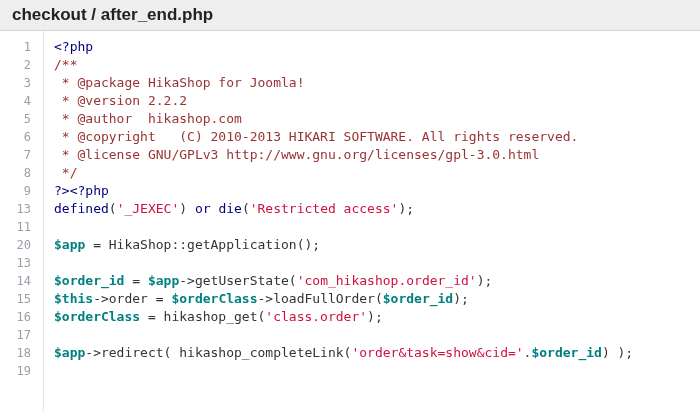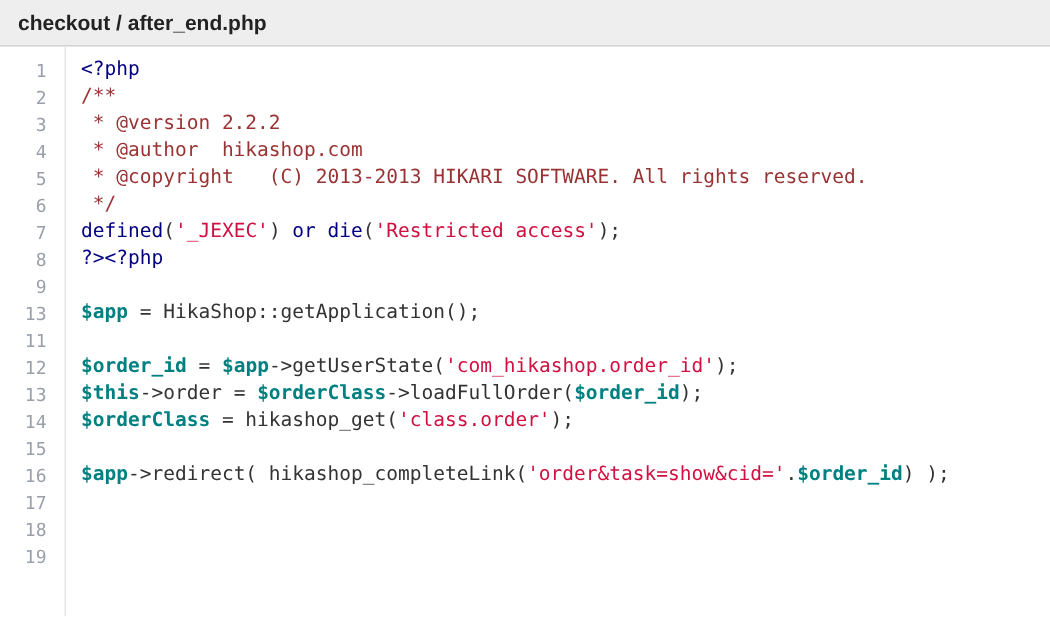--- a/index.html
+++ b/index.html
@@ -14,21 +14,21 @@
     display: flex; flex-direction: column;
   }
   .file-header {
     height: 31px; flex: none;
     background: var(--header-bg, #eeeeee);
     border-bottom: 1px solid var(--header-border, #d4d4d4);
     display: flex; align-items: center;
     padding: 0 12px;
   }
   .file-header .title {
-    font-size: 14px; font-weight: bold;
+    font-size: 17px; font-weight: bold;
     color: var(--header-text, #222222);
   }
   .code-wrap { flex: 1; display: flex; overflow: hidden; }
   .gutter {
     width: 44px; flex: none;
     border-right: 1px solid var(--gutter-border, #e6e6e6);
     text-align: right; padding-right: 12px; padding-top: 7px;
   }
   .ln {
     font: 12px/18px "DejaVu Sans Mono", monospace;
@@ -61,38 +61,40 @@
         <div class="ln">2</div>
         <div class="ln">3</div>
         <div class="ln">4</div>
         <div class="ln">5</div>
         <div class="ln">6</div>
         <div class="ln">7</div>
         <div class="ln">8</div>
         <div class="ln">9</div>
         <div class="ln">13</div>
         <div class="ln">11</div>
-        <div class="ln">12</div>
+        <div class="ln">20</div>
         <div class="ln">13</div>
         <div class="ln">14</div>
         <div class="ln">15</div>
         <div class="ln">16</div>
         <div class="ln">17</div>
         <div class="ln">18</div>
         <div class="ln">19</div>
       </div>
     <div class="code">
         <div class="cl"><span class="tok-tag">&lt;?php</span></div>
         <div class="cl"><span class="tok-com">/**</span></div>
+        <div class="cl"><span class="tok-com"> * @package HikaShop for Joomla!</span></div>
         <div class="cl"><span class="tok-com"> * @version 2.2.2</span></div>
         <div class="cl"><span class="tok-com"> * @author  hikashop.com</span></div>
-        <div class="cl"><span class="tok-com"> * @copyright   (C) 2013-2013 HIKARI SOFTWARE. All rights reserved.</span></div>
+        <div class="cl"><span class="tok-com"> * @copyright   (C) 2010-2013 HIKARI SOFTWARE. All rights reserved.</span></div>
+        <div class="cl"><span class="tok-com"> * @license GNU/GPLv3 http://www.gnu.org/licenses/gpl-3.0.html</span></div>
         <div class="cl"><span class="tok-com"> */</span></div>
+        <div class="cl"><span class="tok-tag">?&gt;&lt;?php</span></div>
         <div class="cl"><span class="tok-kw">defined</span><span class="tok-pl">(</span><span class="tok-str">'_JEXEC'</span><span class="tok-pl">) </span><span class="tok-kw">or</span><span class="tok-pl"> </span><span class="tok-kw">die</span><span class="tok-pl">(</span><span class="tok-str">'Restricted access'</span><span class="tok-pl">);</span></div>
-        <div class="cl"><span class="tok-tag">?&gt;&lt;?php</span></div>
         <div class="cl"></div>
         <div class="cl"><span class="tok-var">$app</span><span class="tok-pl"> = HikaShop::getApplication();</span></div>
         <div class="cl"></div>
         <div class="cl"><span class="tok-var">$order_id</span><span class="tok-pl"> = </span><span class="tok-var">$app</span><span class="tok-pl">-&gt;getUserState(</span><span class="tok-str">'com_hikashop.order_id'</span><span class="tok-pl">);</span></div>
         <div class="cl"><span class="tok-var">$this</span><span class="tok-pl">-&gt;order = </span><span class="tok-var">$orderClass</span><span class="tok-pl">-&gt;loadFullOrder(</span><span class="tok-var">$order_id</span><span class="tok-pl">);</span></div>
         <div class="cl"><span class="tok-var">$orderClass</span><span class="tok-pl"> = hikashop_get(</span><span class="tok-str">'class.order'</span><span class="tok-pl">);</span></div>
         <div class="cl"></div>
         <div class="cl"><span class="tok-var">$app</span><span class="tok-pl">-&gt;redirect( hikashop_completeLink(</span><span class="tok-str">'order&amp;task=show&amp;cid='</span><span class="tok-pl">.</span><span class="tok-var">$order_id</span><span class="tok-pl">) );</span></div>
       </div>
   </div>

